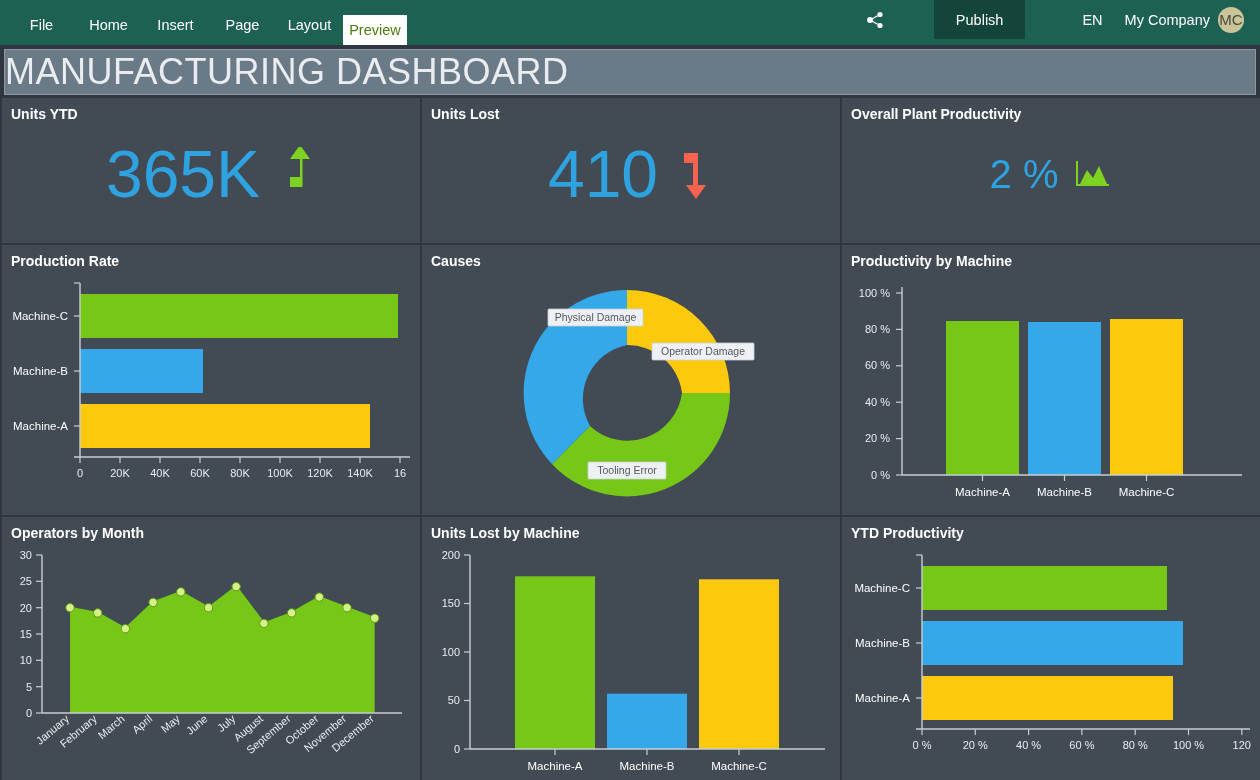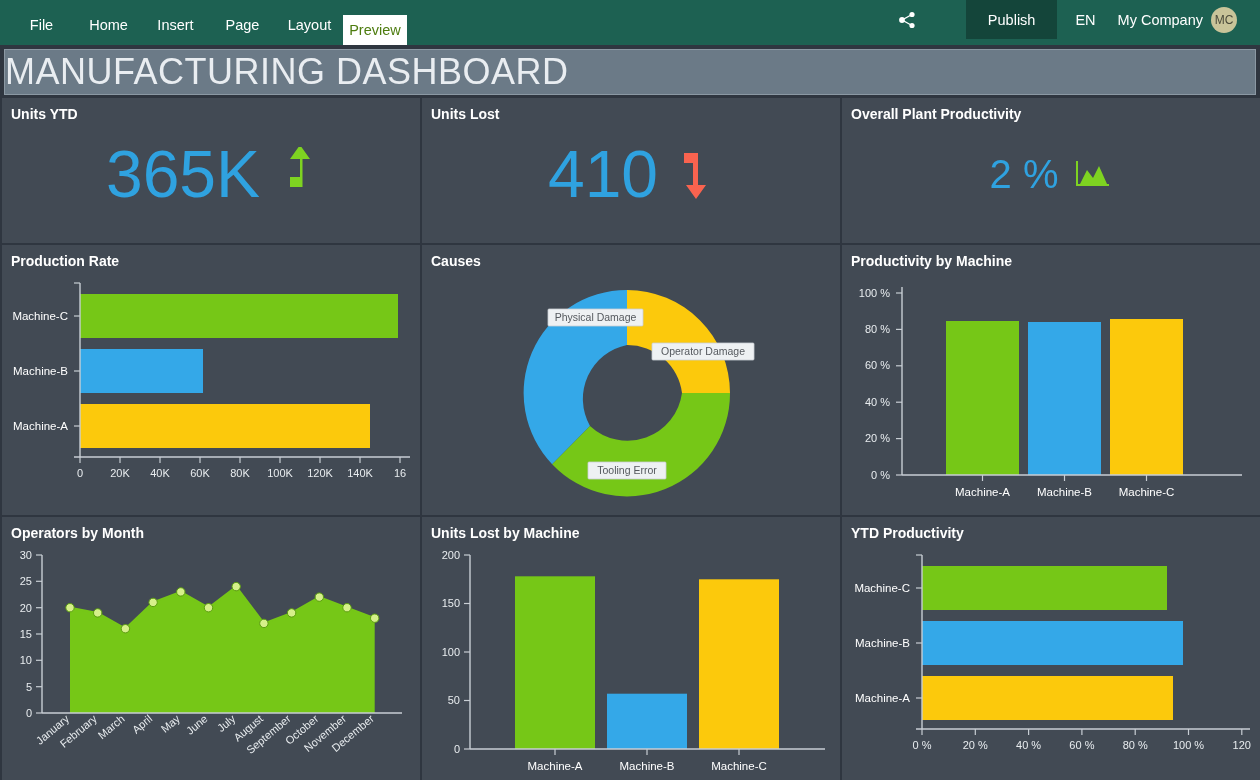--- a/index.html
+++ b/index.html
@@ -38,31 +38,31 @@
     align-items: center; justify-content: center; cursor: pointer;
   }
   #publish-btn {
     background: #14453a; color: #fff; font-size: 14.5px;
     height: 39px; padding: 0 22px; display: flex; align-items: center;
     cursor: pointer;
     margin-left: 37px;
   }
   #lang-btn {
     color: #fff; font-size: 14.5px; padding: 0 18px; height: 39px;
-    display: flex; align-items: center; cursor: pointer;
+    display: flex; align-items: center; cursor: pointer; margin-left: 39px;
   }
   #company-name {
     color: #fff; font-size: 14.5px; padding: 0 8px 0 4px;
     height: 39px; display: flex; align-items: center;
   }
   #avatar {
     width: 26px; height: 26px; border-radius: 50%;
-    background: #c9c499; color: #4a4a3a; font-size: 12px;
+    background: #c9c499; color: #4a4a3a; font-size: 15px;
     display: flex; align-items: center; justify-content: center;
-    margin-right: 23px; cursor: pointer;
+    margin-right: 16px; cursor: pointer;
   }
   
   #dash-title-bar {
     height: 46px; margin: 4px 4px 3px 4px;
     background: #6b7a87; border: 1px solid #8b98a3;
     display: flex; align-items: center; justify-content: flex-start;
   }
   #dash-title {
     color: #e9edf1; font-size: 36px; letter-spacing: 0.5px;
     font-weight: normal;

